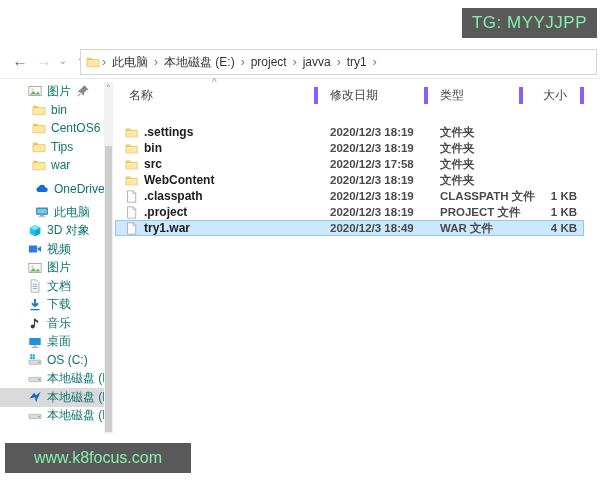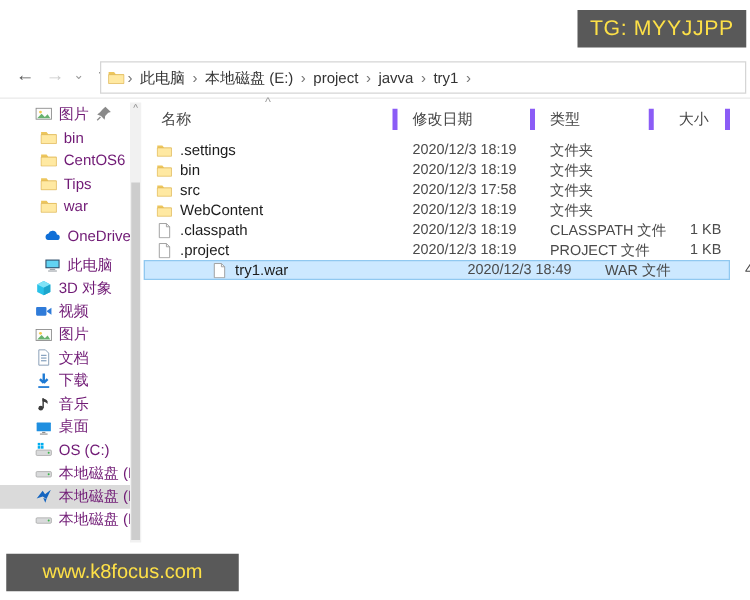--- a/index.html
+++ b/index.html
@@ -2,21 +2,21 @@
 <html><head>
 <meta charset="utf-8">
 <style>
   html,body{margin:0;padding:0;background:#fff;}
   body{width:600px;height:480px;position:relative;overflow:hidden;
        font-family:"Liberation Sans","DejaVu Sans",sans-serif;color:#333;}
   .icon{display:inline-flex;flex:none;line-height:0;}
   .icon svg{width:100%;height:100%;}
 
   
-  .wm{position:absolute;background:var(--wm,#595959);color:#fde047;display:flex;
+  .wm{position:absolute;background:var(--wm,#595959);color:#86efac;display:flex;
       align-items:center;justify-content:center;z-index:50;}
   .wm-top{top:8px;right:3px;width:135px;height:30px;font-size:17px;letter-spacing:.5px;}
   .wm-bottom{left:5px;top:443px;width:186px;height:30px;font-size:16px;}
 
   
   .toolbar{position:absolute;left:0;top:42px;width:600px;height:36px;
            border-bottom:1px solid #e9e9e9;background:#fff;}
   .nav{position:absolute;left:8px;top:0;height:36px;display:flex;align-items:center;}
   .nav span{display:inline-block;text-align:center;font-size:15px;}
   .nav .back{width:24px;color:#555;}
@@ -25,21 +25,21 @@
   .nav .up{width:22px;color:#444;}
   .addr{position:absolute;left:80px;right:3px;top:7px;height:24px;background:#fff;
         border:1px solid #d5d5d5;display:flex;align-items:center;padding:0 5px;}
   .addr .icon{width:14px;height:14px;margin-right:2px;}
   .crumb{font-size:12px;color:#333;padding:0 6px;white-space:nowrap;}
   .csep{font-size:12px;color:#777;}
 
   
   .sidebar{position:absolute;left:0;top:82px;width:104px;}
   .side-item{height:18.5px;display:flex;align-items:center;gap:5px;font-size:12px;
-             color:#701a75;white-space:nowrap;overflow:hidden;}
+             color:#0f766e;white-space:nowrap;overflow:hidden;}
   .side-item .icon{width:14px;height:14px;}
   .indent0{padding-left:35px;}
   .indent1{padding-left:28px;}
   .indent2{padding-left:32px;}
   .gap{margin-top:5px;}
   .side-item.selected{background:#dadada;}
   .pin{margin-left:auto;margin-right:14px;width:10px;height:10px;}
   .side-scroll{position:absolute;left:104px;top:82px;width:9px;height:352px;background:#f1f1f1;}
   .side-scroll .up{position:absolute;top:0;left:0;width:9px;text-align:center;
                    font-size:8px;color:#888;line-height:10px;}
@@ -47,24 +47,24 @@
 
   
   .main{position:absolute;left:115px;top:80px;width:469px;}
   .cols{position:relative;height:24px;display:grid;grid-template-columns:203px 110px 95px 61px;
         align-items:end;font-size:12px;color:#444;}
   .col{height:17px;line-height:17px;border-right:4px solid #8b5cf6;white-space:nowrap;overflow:hidden;}
   .col.c-name{padding-left:14px;}
   .col.c-date,.col.c-type{padding-left:12px;}
   .col.c-size{padding-left:20px;}
   .sort-caret{position:absolute;left:97px;top:-3px;font-size:10px;color:#999;}
-  .rows{margin-top:8px;}
+  .rows{margin-top:20px;font-weight:bold;}
   .file-row{display:grid;grid-template-columns:203px 110px 95px 61px;height:16px;
             align-items:center;font-size:12px;}
-  .file-row.selected{background:var(--sel,#cce8ff);outline:1px solid var(--selb,#90c8f0);outline-offset:-1px;padding-left:44px;}
+  .file-row.selected{background:var(--sel,#cce8ff);outline:1px solid var(--selb,#90c8f0);outline-offset:-1px;}
   .cell-name{display:flex;align-items:center;gap:6px;padding-left:10px;color:#1c1c1c;
              white-space:nowrap;overflow:hidden;}
   .cell-name .icon{width:13px;height:13px;}
   .cell-date,.cell-type{padding-left:12px;font-size:11.5px;color:#4a4a4a;white-space:nowrap;}
   .cell-size{text-align:right;padding-right:7px;font-size:11.5px;color:#4a4a4a;}
 </style>
 </head>
 <body style="--wm: #595959; --sel: #cce8ff; --selb: #90c8f0;">
 
 <div class="wm wm-top">TG: MYYJJPP</div>

